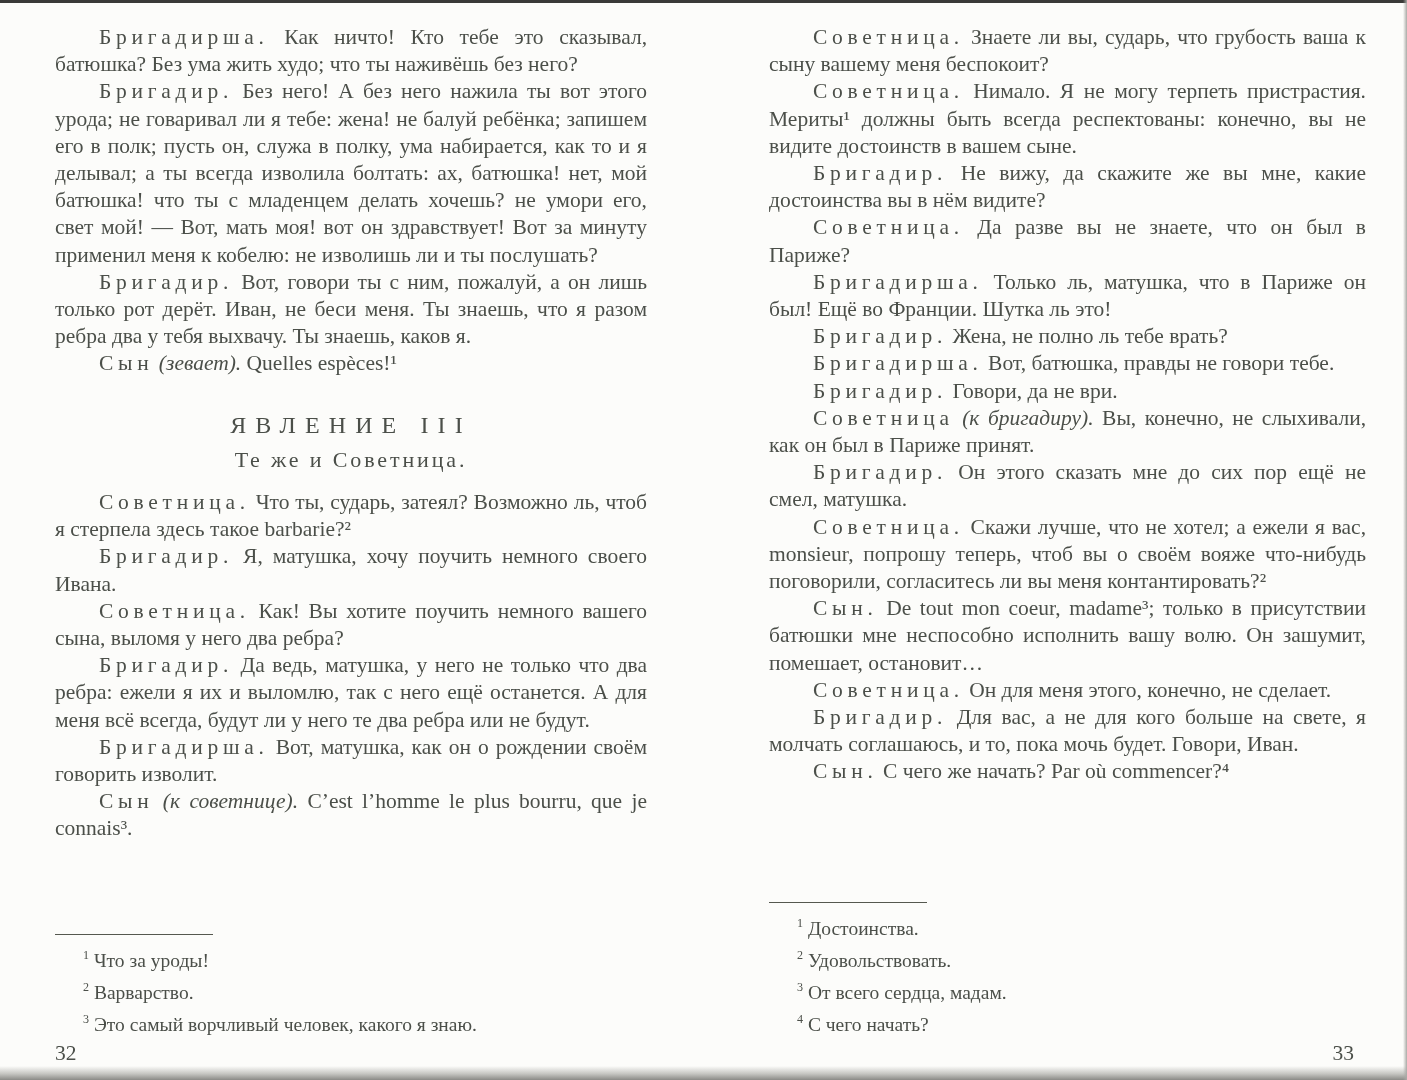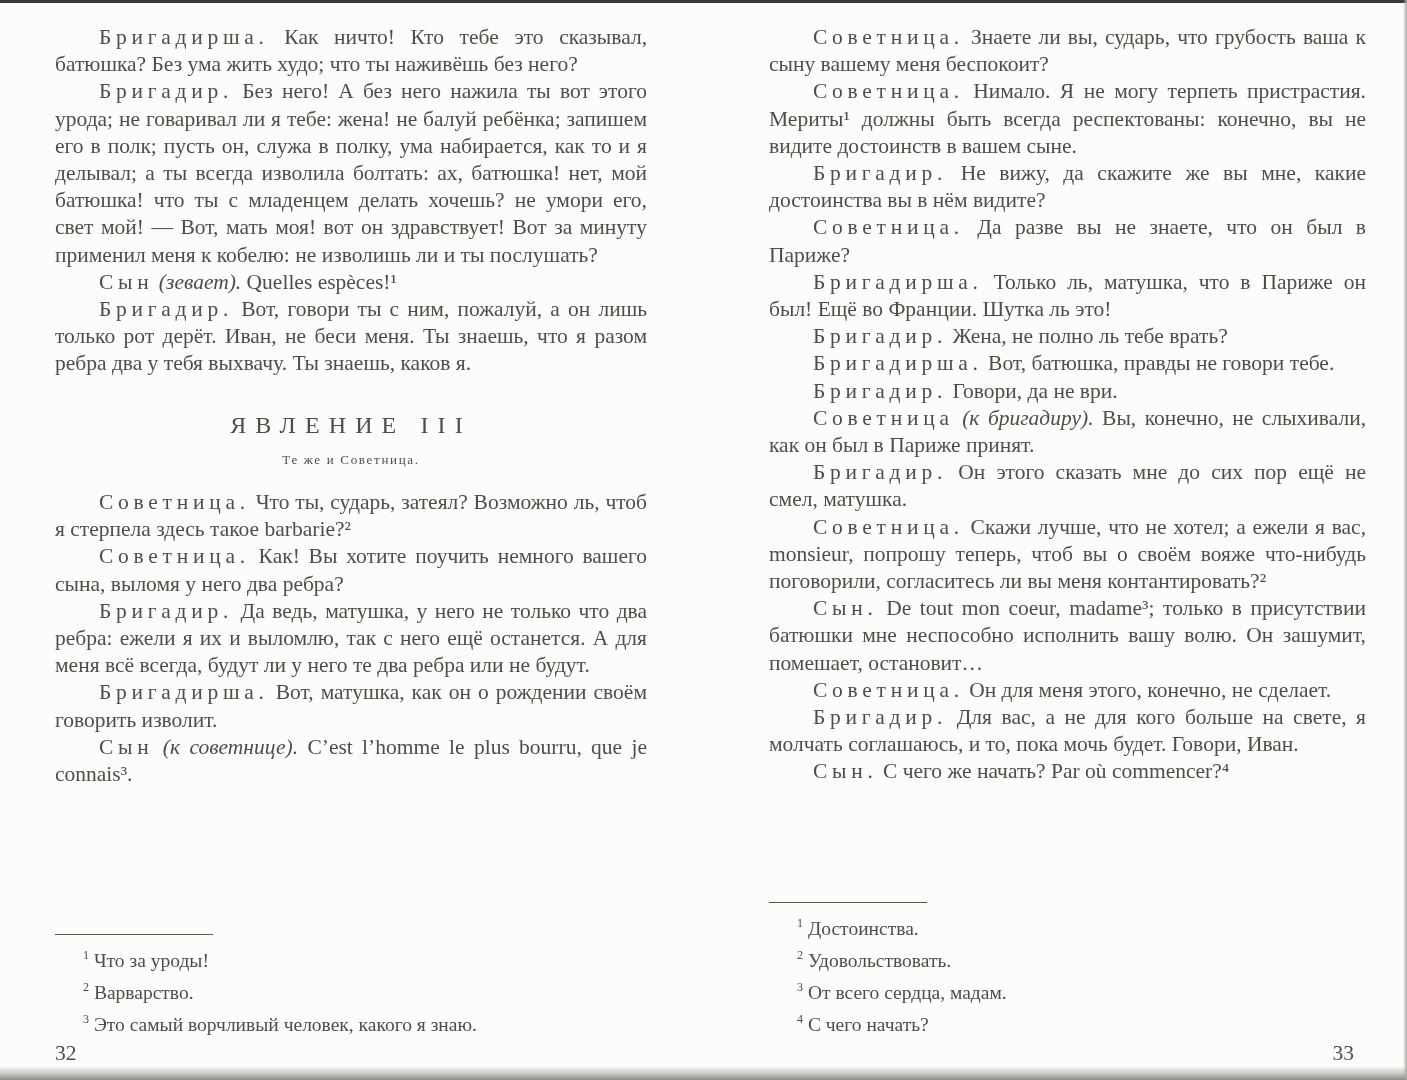--- a/index.html
+++ b/index.html
@@ -18,46 +18,47 @@
     background:linear-gradient(to left,#a9a9a5,rgba(255,255,255,0));}
   .page{position:absolute;top:0;height:1080px;}
   #page-left{left:55px;width:592px;}
   #page-right{left:769px;width:597px;}
   .content{padding-top:24px;font-size:21.5px;line-height:27.2px;text-align:justify;}
   .para{margin:0;text-indent:44px;}
   .speaker{letter-spacing:0.22em;}
   .stage{font-style:italic;}
   .scene-heading{margin:34px 0 16px;text-align:center;text-indent:0;}
   .scene-title{font-size:24px;letter-spacing:0.38em;margin-top:20px;}
-  .scene-cast{font-size:13px;letter-spacing:0.13em;margin-top:7px;}
+  .scene-cast{font-size:22px;letter-spacing:0.13em;margin-top:7px;}
   .footnotes{position:absolute;left:0;right:0;bottom:42px;font-size:19.5px;line-height:27.5px;text-align:left;}
   .fn-rule{width:158px;border-top:1.5px solid #55584f;margin-bottom:7px;}
   .fn{padding-left:28px;}
   .fn-marker{font-size:0.62em;}
   .page-number{position:absolute;bottom:14px;font-size:21.5px;}
   #page-left .page-number{left:0;}
   #page-right .page-number{right:12px;}
 </style>
 </head>
 <body>
 
 <div class="spread">
   <div class="edge-top"></div>
 
   <div class="page" id="page-left">
     <div class="content">
         <p class="para"><span class="speaker">Бригадирша.</span> <span class="body-text">Как ничто! Кто тебе это сказывал, батюшка? Без ума жить худо; что ты наживёшь без него?</span></p>
         <p class="para"><span class="speaker">Бригадир.</span> <span class="body-text">Без него! А без него нажила ты вот этого урода; не говаривал ли я тебе: жена! не балуй ребёнка; запишем его в полк; пусть он, служа в полку, ума набирается, как то и я делывал; а ты всегда изволила болтать: ах, батюшка! нет, мой батюшка! что ты с младенцем делать хочешь? не умори его, свет мой! — Вот, мать моя! вот он здравствует! Вот за минуту применил меня к кобелю: не изволишь ли и ты послушать?</span></p>
+        <p class="para"><span class="speaker">Бригадир.</span> <span class="body-text">Вот, говори ты с ним, пожалуй, а он лишь только рот дерёт. Иван, не беси меня. Ты знаешь, что я разом ребра два у тебя выхвачу. Ты знаешь, каков я.</span></p>
         <p class="para"><span class="speaker">Сын</span> <span class="stage">(зевает).</span> <span class="body-text">Quelles espèces!¹</span></p>
-        <p class="para"><span class="speaker">Бригадир.</span> <span class="body-text">Вот, говори ты с ним, пожалуй, а он лишь только рот дерёт. Иван, не беси меня. Ты знаешь, что я разом ребра два у тебя выхвачу. Ты знаешь, каков я.</span></p>
         <div class="scene-heading">
           <div class="scene-title">ЯВЛЕНИЕ III</div>
           <div class="scene-cast">Те же и Советница.</div>
         </div>
         <p class="para"><span class="speaker">Советница.</span> <span class="body-text">Что ты, сударь, затеял? Возможно ль, чтоб я стерпела здесь такое barbarie?²</span></p>
+        <p class="para"><span class="speaker">Бригадир.</span> <span class="body-text">Я, матушка, хочу поучить немного своего Ивана.</span></p>
         <p class="para"><span class="speaker">Советница.</span> <span class="body-text">Как! Вы хотите поучить немного вашего сына, выломя у него два ребра?</span></p>
         <p class="para"><span class="speaker">Бригадир.</span> <span class="body-text">Да ведь, матушка, у него не только что два ребра: ежели я их и выломлю, так с него ещё останется. А для меня всё всегда, будут ли у него те два ребра или не будут.</span></p>
         <p class="para"><span class="speaker">Бригадирша.</span> <span class="body-text">Вот, матушка, как он о рождении своём говорить изволит.</span></p>
         <p class="para"><span class="speaker">Сын</span> <span class="stage">(к советнице).</span> <span class="body-text">C’est l’homme le plus bourru, que je connais³.</span></p>
       </div>
     <div class="footnotes">
       <div class="fn-rule"></div>
       <div class="fn-list">
           <div class="fn"><sup class="fn-marker">1</sup> <span>Что за уроды!</span></div>
           <div class="fn"><sup class="fn-marker">2</sup> <span>Варварство.</span></div>

